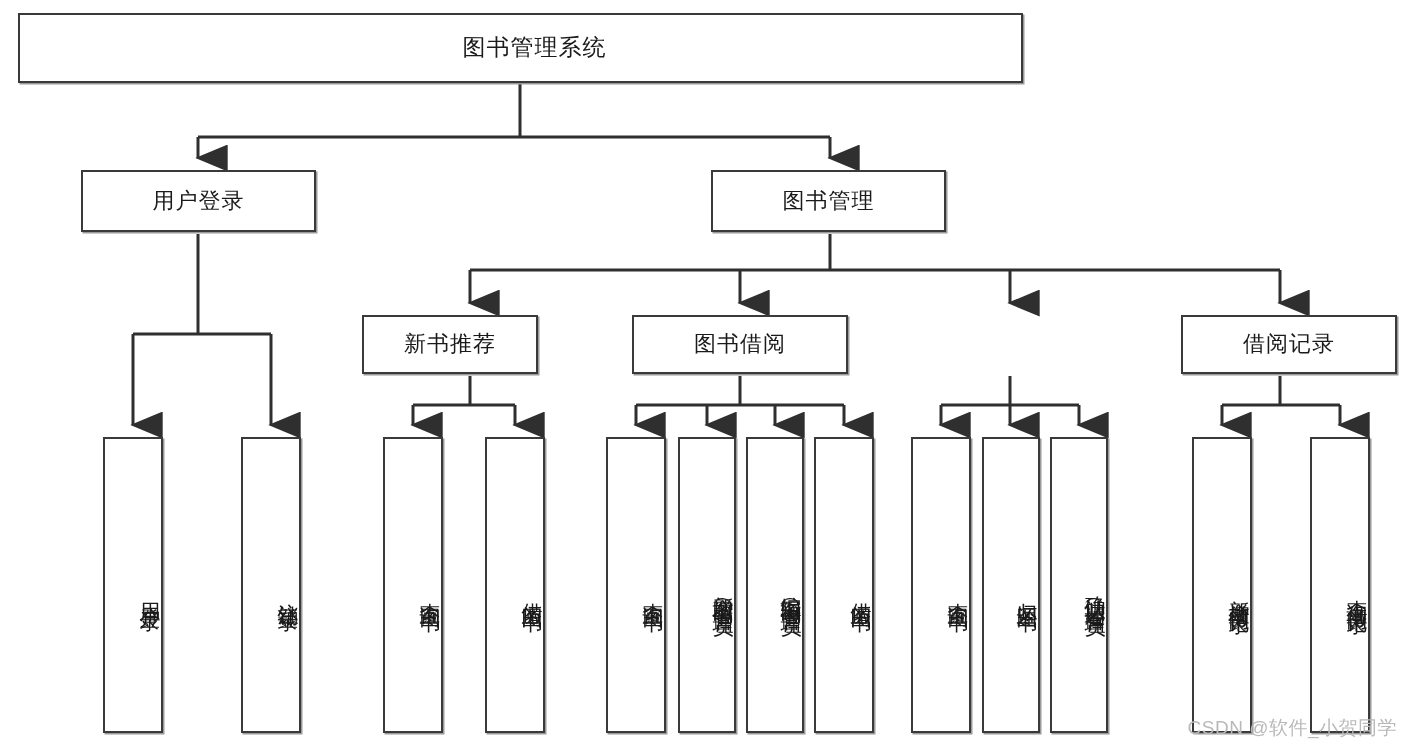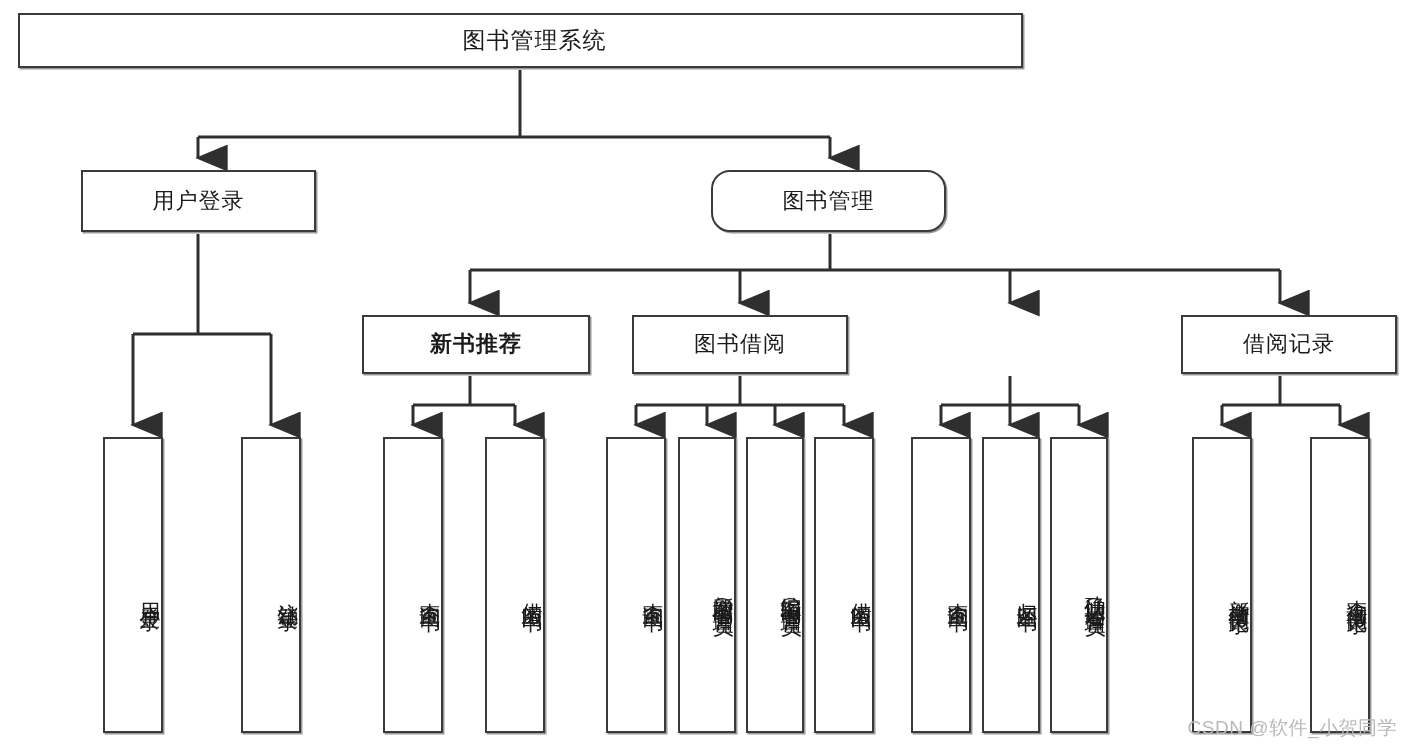--- a/index.html
+++ b/index.html
@@ -118,32 +118,32 @@
       <path d="M 1010 405 L 1010 425" marker-end="url(#arrow)"></path>
       <path d="M 1079 405 L 1079 425" marker-end="url(#arrow)"></path>
 
       <path d="M 1280 376 L 1280 405"></path>
       <path d="M 1222 405 L 1340 405"></path>
       <path d="M 1222 405 L 1222 425" marker-end="url(#arrow)"></path>
       <path d="M 1340 405 L 1340 425" marker-end="url(#arrow)"></path>
     </g>
   </svg>
 
-  <div class="node horiz root" style="left:18px; top:13px; width:1005px; height:55px;padding-left:28px;">
+  <div class="node horiz root" style="left:18px; top:13px; width:1005px; height:70px;padding-left:28px;">
     <span>图书管理系统</span>
   </div>
 
   <div class="node horiz" style="left:81px; top:170px; width:235px; height:62px;">
     <span>用户登录</span>
   </div>
-  <div class="node horiz" style="left:711px; top:170px; width:235px; height:62px;border-radius:19px;">
+  <div class="node horiz" style="left:711px; top:170px; width:235px; height:62px;">
     <span>图书管理</span>
   </div>
 
-  <div class="node horiz" style="left:362px; top:315px; width:228px; height:59px;font-weight:bold;">
+  <div class="node horiz" style="left:362px; top:315px; width:176px; height:59px;">
     <span>新书推荐</span>
   </div>
   <div class="node horiz" style="left:632px; top:315px; width:216px; height:59px;justify-content:center;">
     <span>图书借阅</span>
   </div>
   <div class="node horiz" style="left:1172px; top:315px; width:216px; height:59px;margin-left:9px;">
     <span>借阅记录</span>
   </div>
 
   <div class="node vert" style="left:103px; top:437px; width:60px; height:296px;">

